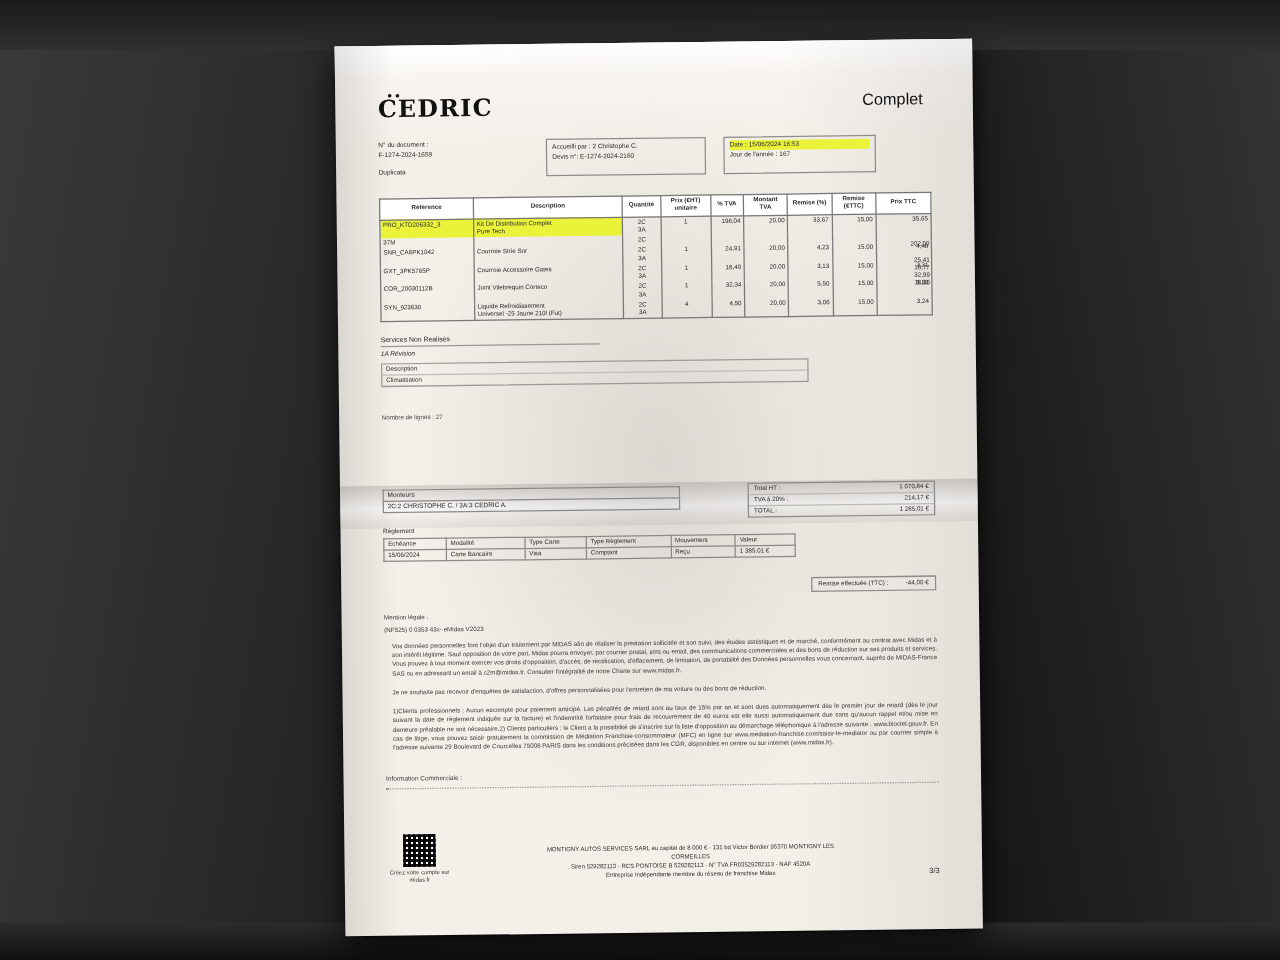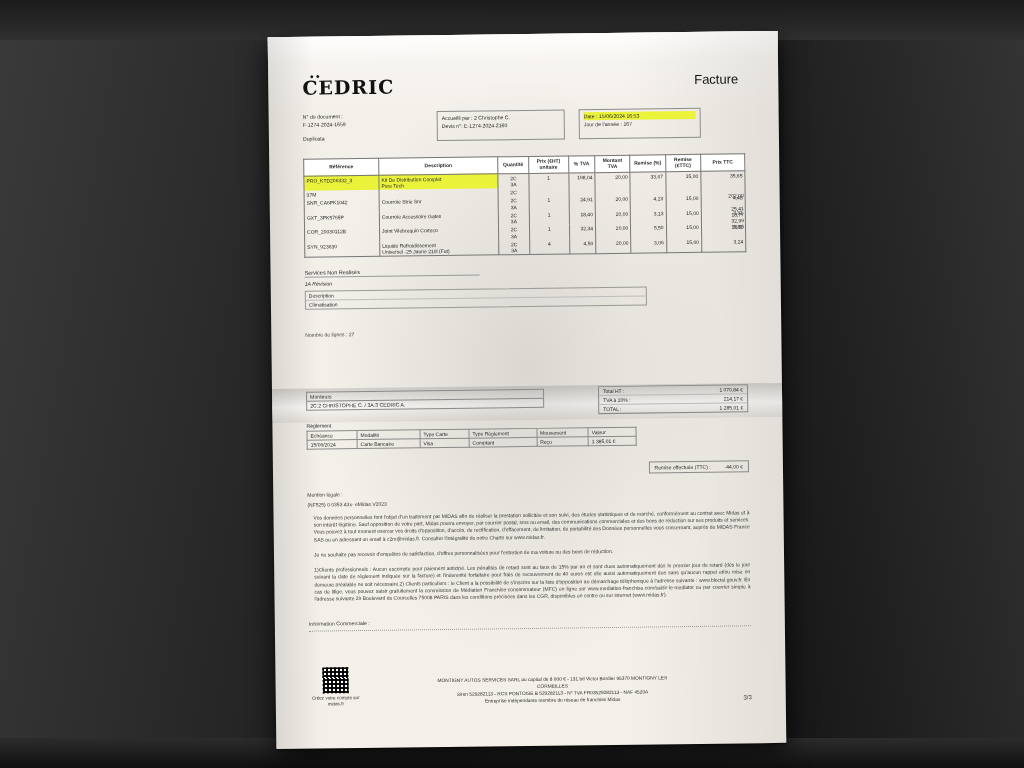--- a/index.html
+++ b/index.html
@@ -123,21 +123,21 @@
     <div class="curl-top"></div>
     <div class="fold"></div>
 
     <div class="doc">
 
       <div class="hdr">
         <div class="logo">
           <span class="dots">••</span>
           <span>CEDRIC</span>
         </div>
-        <div class="ftitle">Facture</div>
+        <div class="ftitle">Complet</div>
       </div>
 
       <div class="metarow">
         <div class="metacol" style="width:120px">
           <span class="l">N° du document :</span>
           <span class="l">F-1274-2024-1659</span>
           <span class="l" style="margin-top:6px">Duplicata</span>
         </div>
         <div class="metacol boxed" style="width:118px">
           <span class="l"><span>Accueilli par :</span> <span>2 Christophe C.</span></span>

